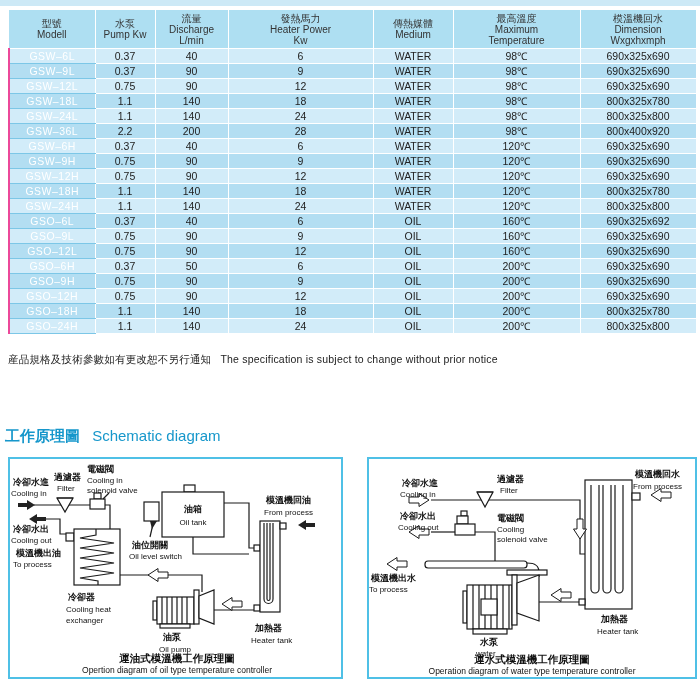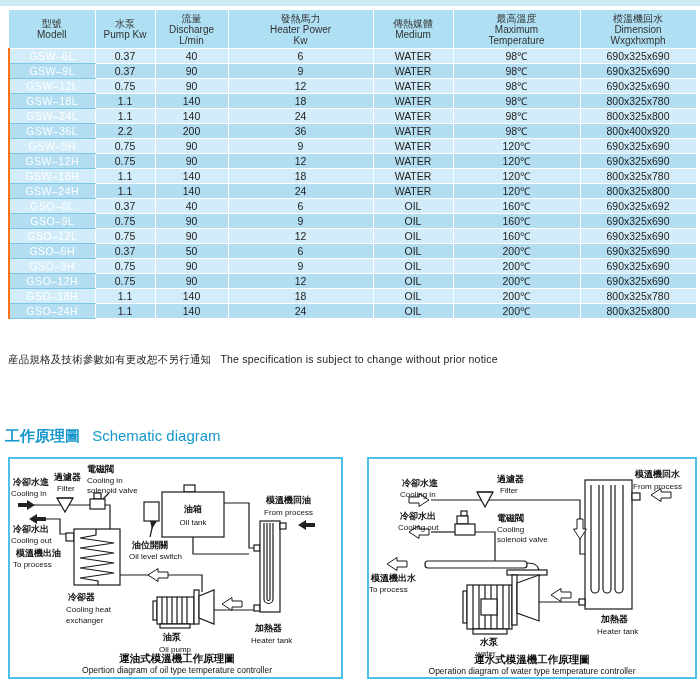--- a/index.html
+++ b/index.html
@@ -9,21 +9,21 @@
   
   table.spec{position:absolute;top:10px;left:8px;width:687px;border-collapse:collapse;table-layout:fixed;}
   table.spec th,table.spec td{padding:0;margin:0;text-align:center;vertical-align:middle;
     border-right:1px solid #ffffff;border-bottom:1px solid #ffffff;overflow:hidden;white-space:nowrap;}
   table.spec thead th{background:#aedff2;height:38px;font-weight:400;color:#333;font-size:10px;line-height:11px;}
   table.spec thead th div{line-height:11px;}
   table.spec tbody td{height:13.3px;font-size:10.5px;color:#222;}
   table.spec tbody tr:nth-child(odd) td{background:#d2ecf9;}
   table.spec tbody tr:nth-child(even) td{background:#b3def2;}
   table.spec tbody td.model{background:#2aa3d5;color:#ffffff;font-size:10.5px;letter-spacing:.5px;
-    border-bottom:1px solid #7cc7e7;border-left:2px solid #f97316;}
+    border-bottom:1px solid #7cc7e7;border-left:2px solid #ec4899;}
   
   .note{position:absolute;top:353px;left:8px;font-size:10.5px;color:#222;letter-spacing:.2px;}
   .note .zh{margin-right:6px;}
   
   .section-title{position:absolute;top:427px;left:5px;font-size:15px;color:#1697cb;}
   .section-title .zh{font-weight:700;margin-right:8px;}
   
   .panel{position:absolute;top:457px;height:222px;background:#ffffff;border:2px solid #4fc0e6;box-sizing:border-box;}
   .panel.left{left:8px;width:335px;}
   .panel.right{left:367px;width:330px;}
@@ -133,24 +133,33 @@
           <td>140</td>
           <td>24</td>
           <td>WATER</td>
           <td>98℃</td>
           <td>800x325x800</td>
         </tr>
         <tr>
           <td class="model">GSW–36L</td>
           <td>2.2</td>
           <td>200</td>
-          <td>36</td>
+          <td>28</td>
           <td>WATER</td>
           <td>98℃</td>
           <td>800x400x920</td>
+        </tr>
+        <tr>
+          <td class="model">GSW–6H</td>
+          <td>0.37</td>
+          <td>40</td>
+          <td>6</td>
+          <td>WATER</td>
+          <td>120℃</td>
+          <td>690x325x690</td>
         </tr>
         <tr>
           <td class="model">GSW–9H</td>
           <td>0.75</td>
           <td>90</td>
           <td>9</td>
           <td>WATER</td>
           <td>120℃</td>
           <td>690x325x690</td>
         </tr>

